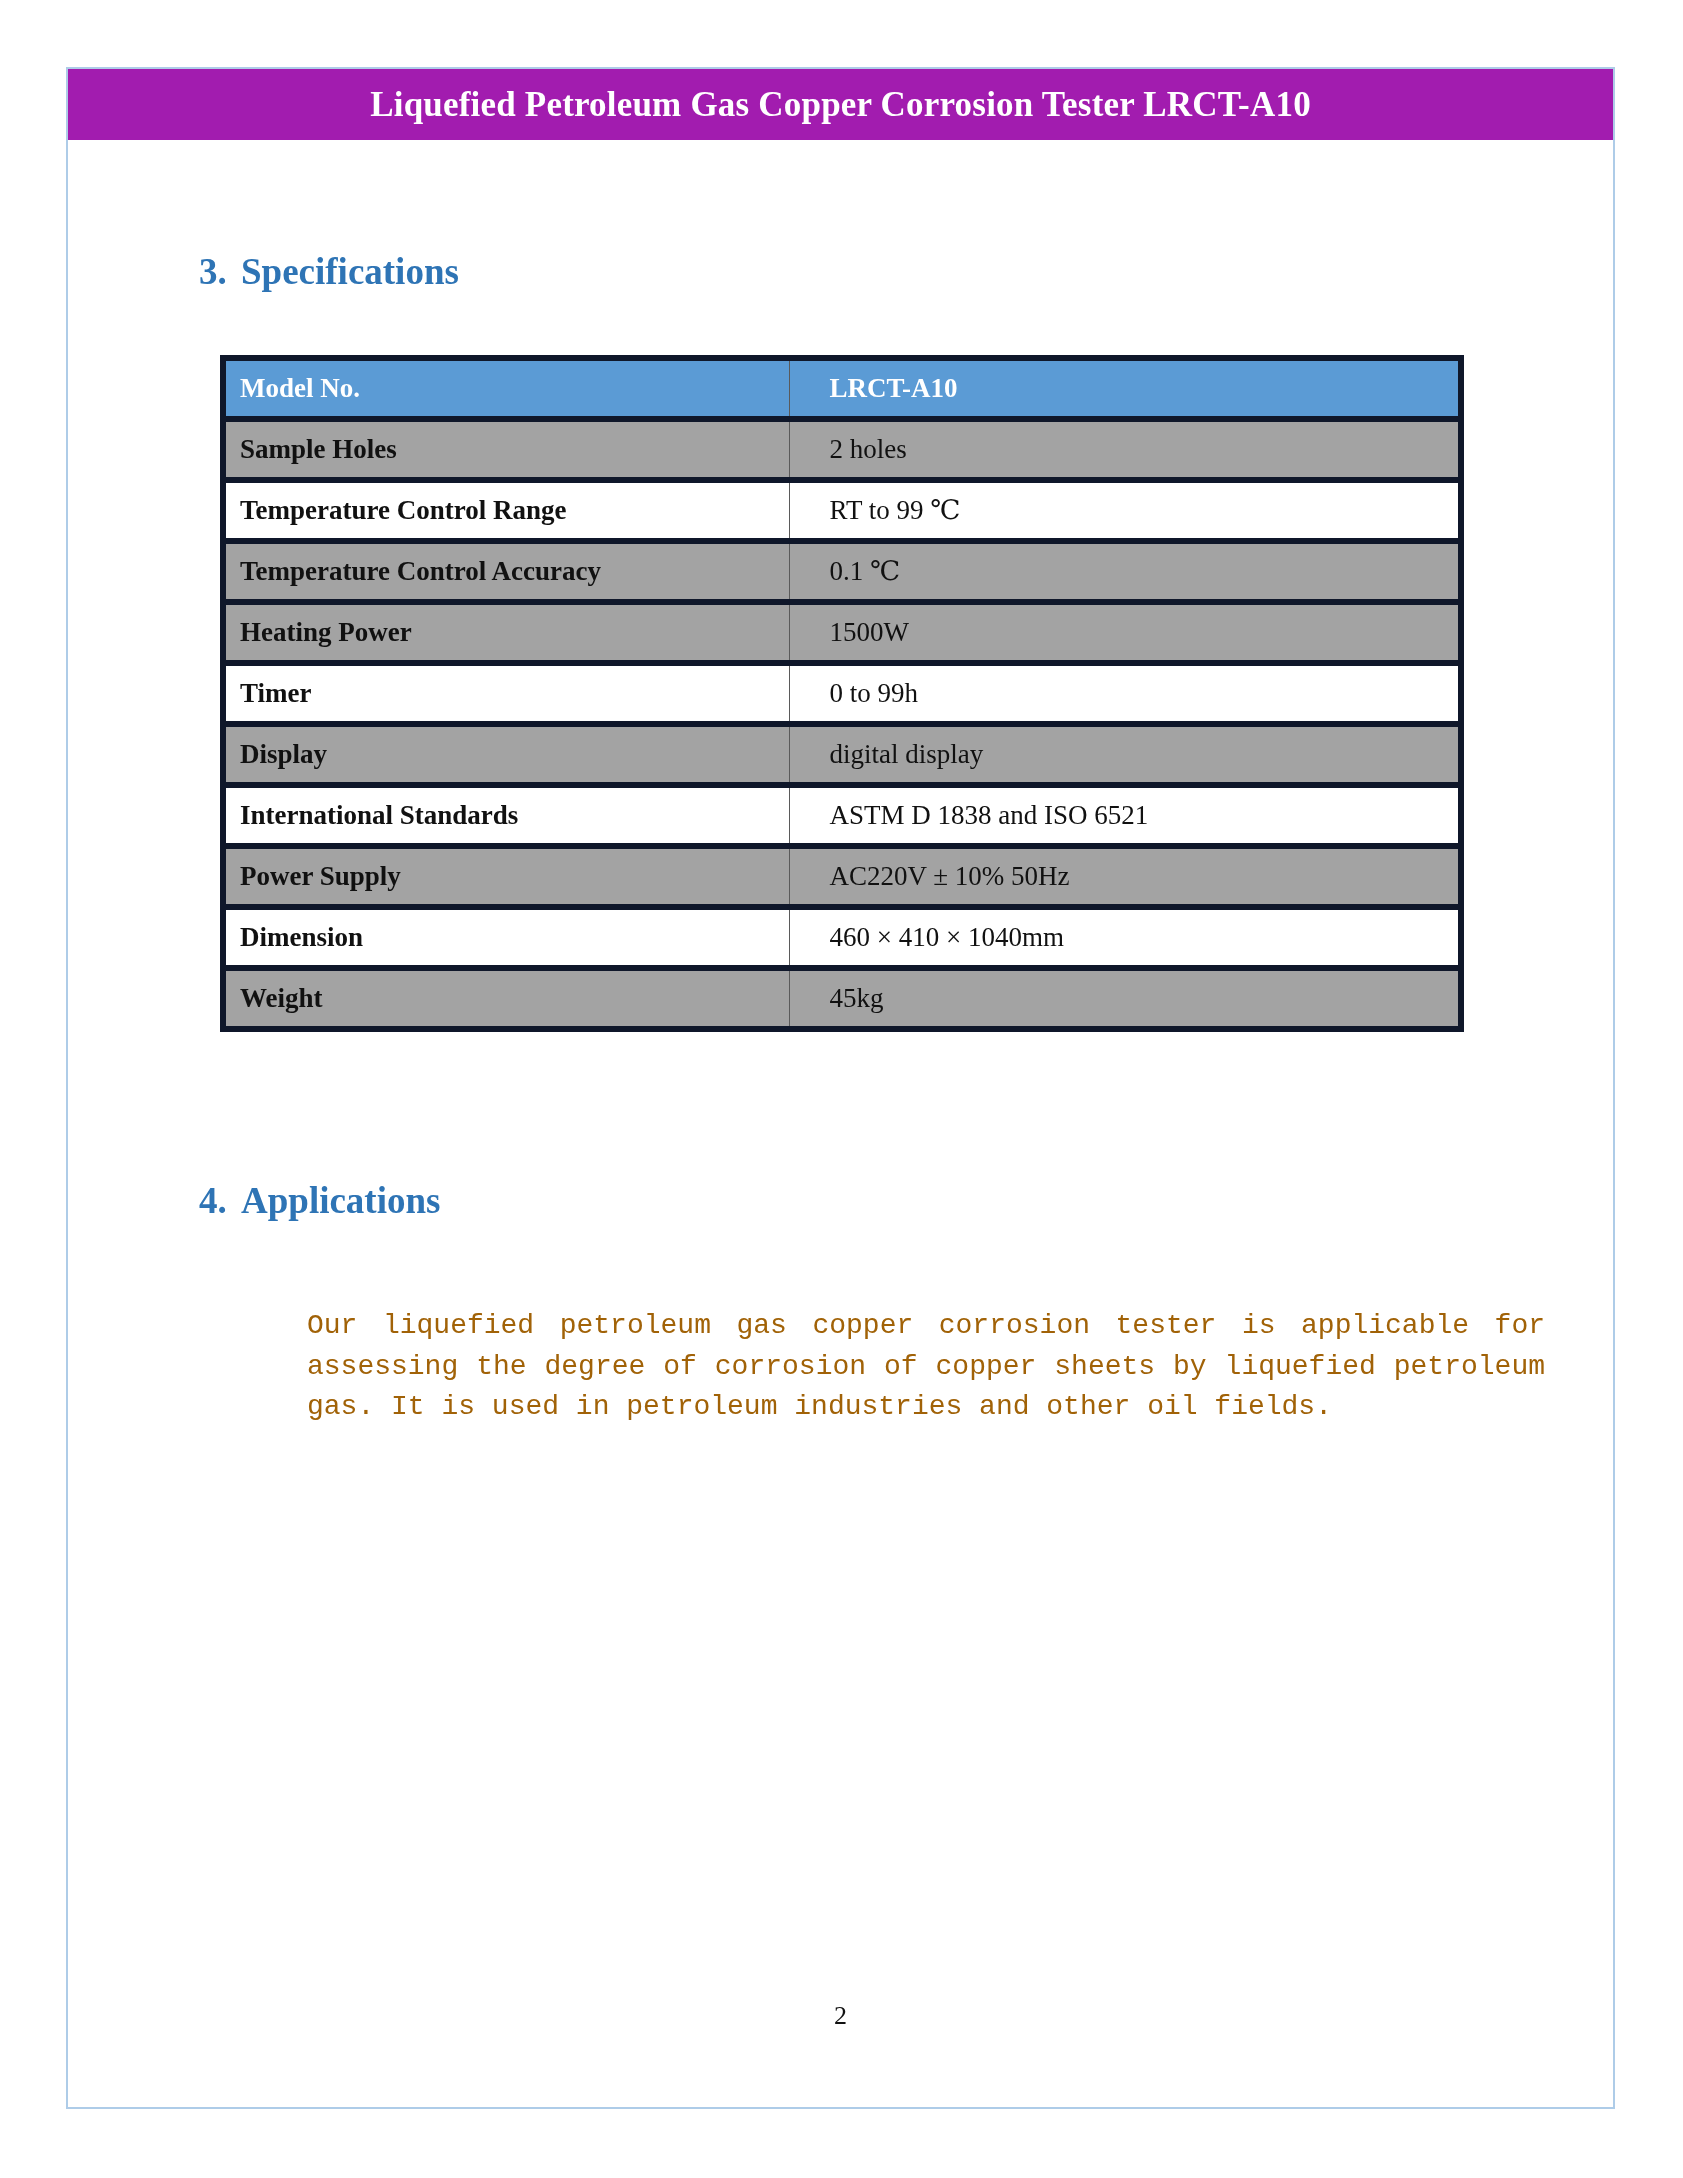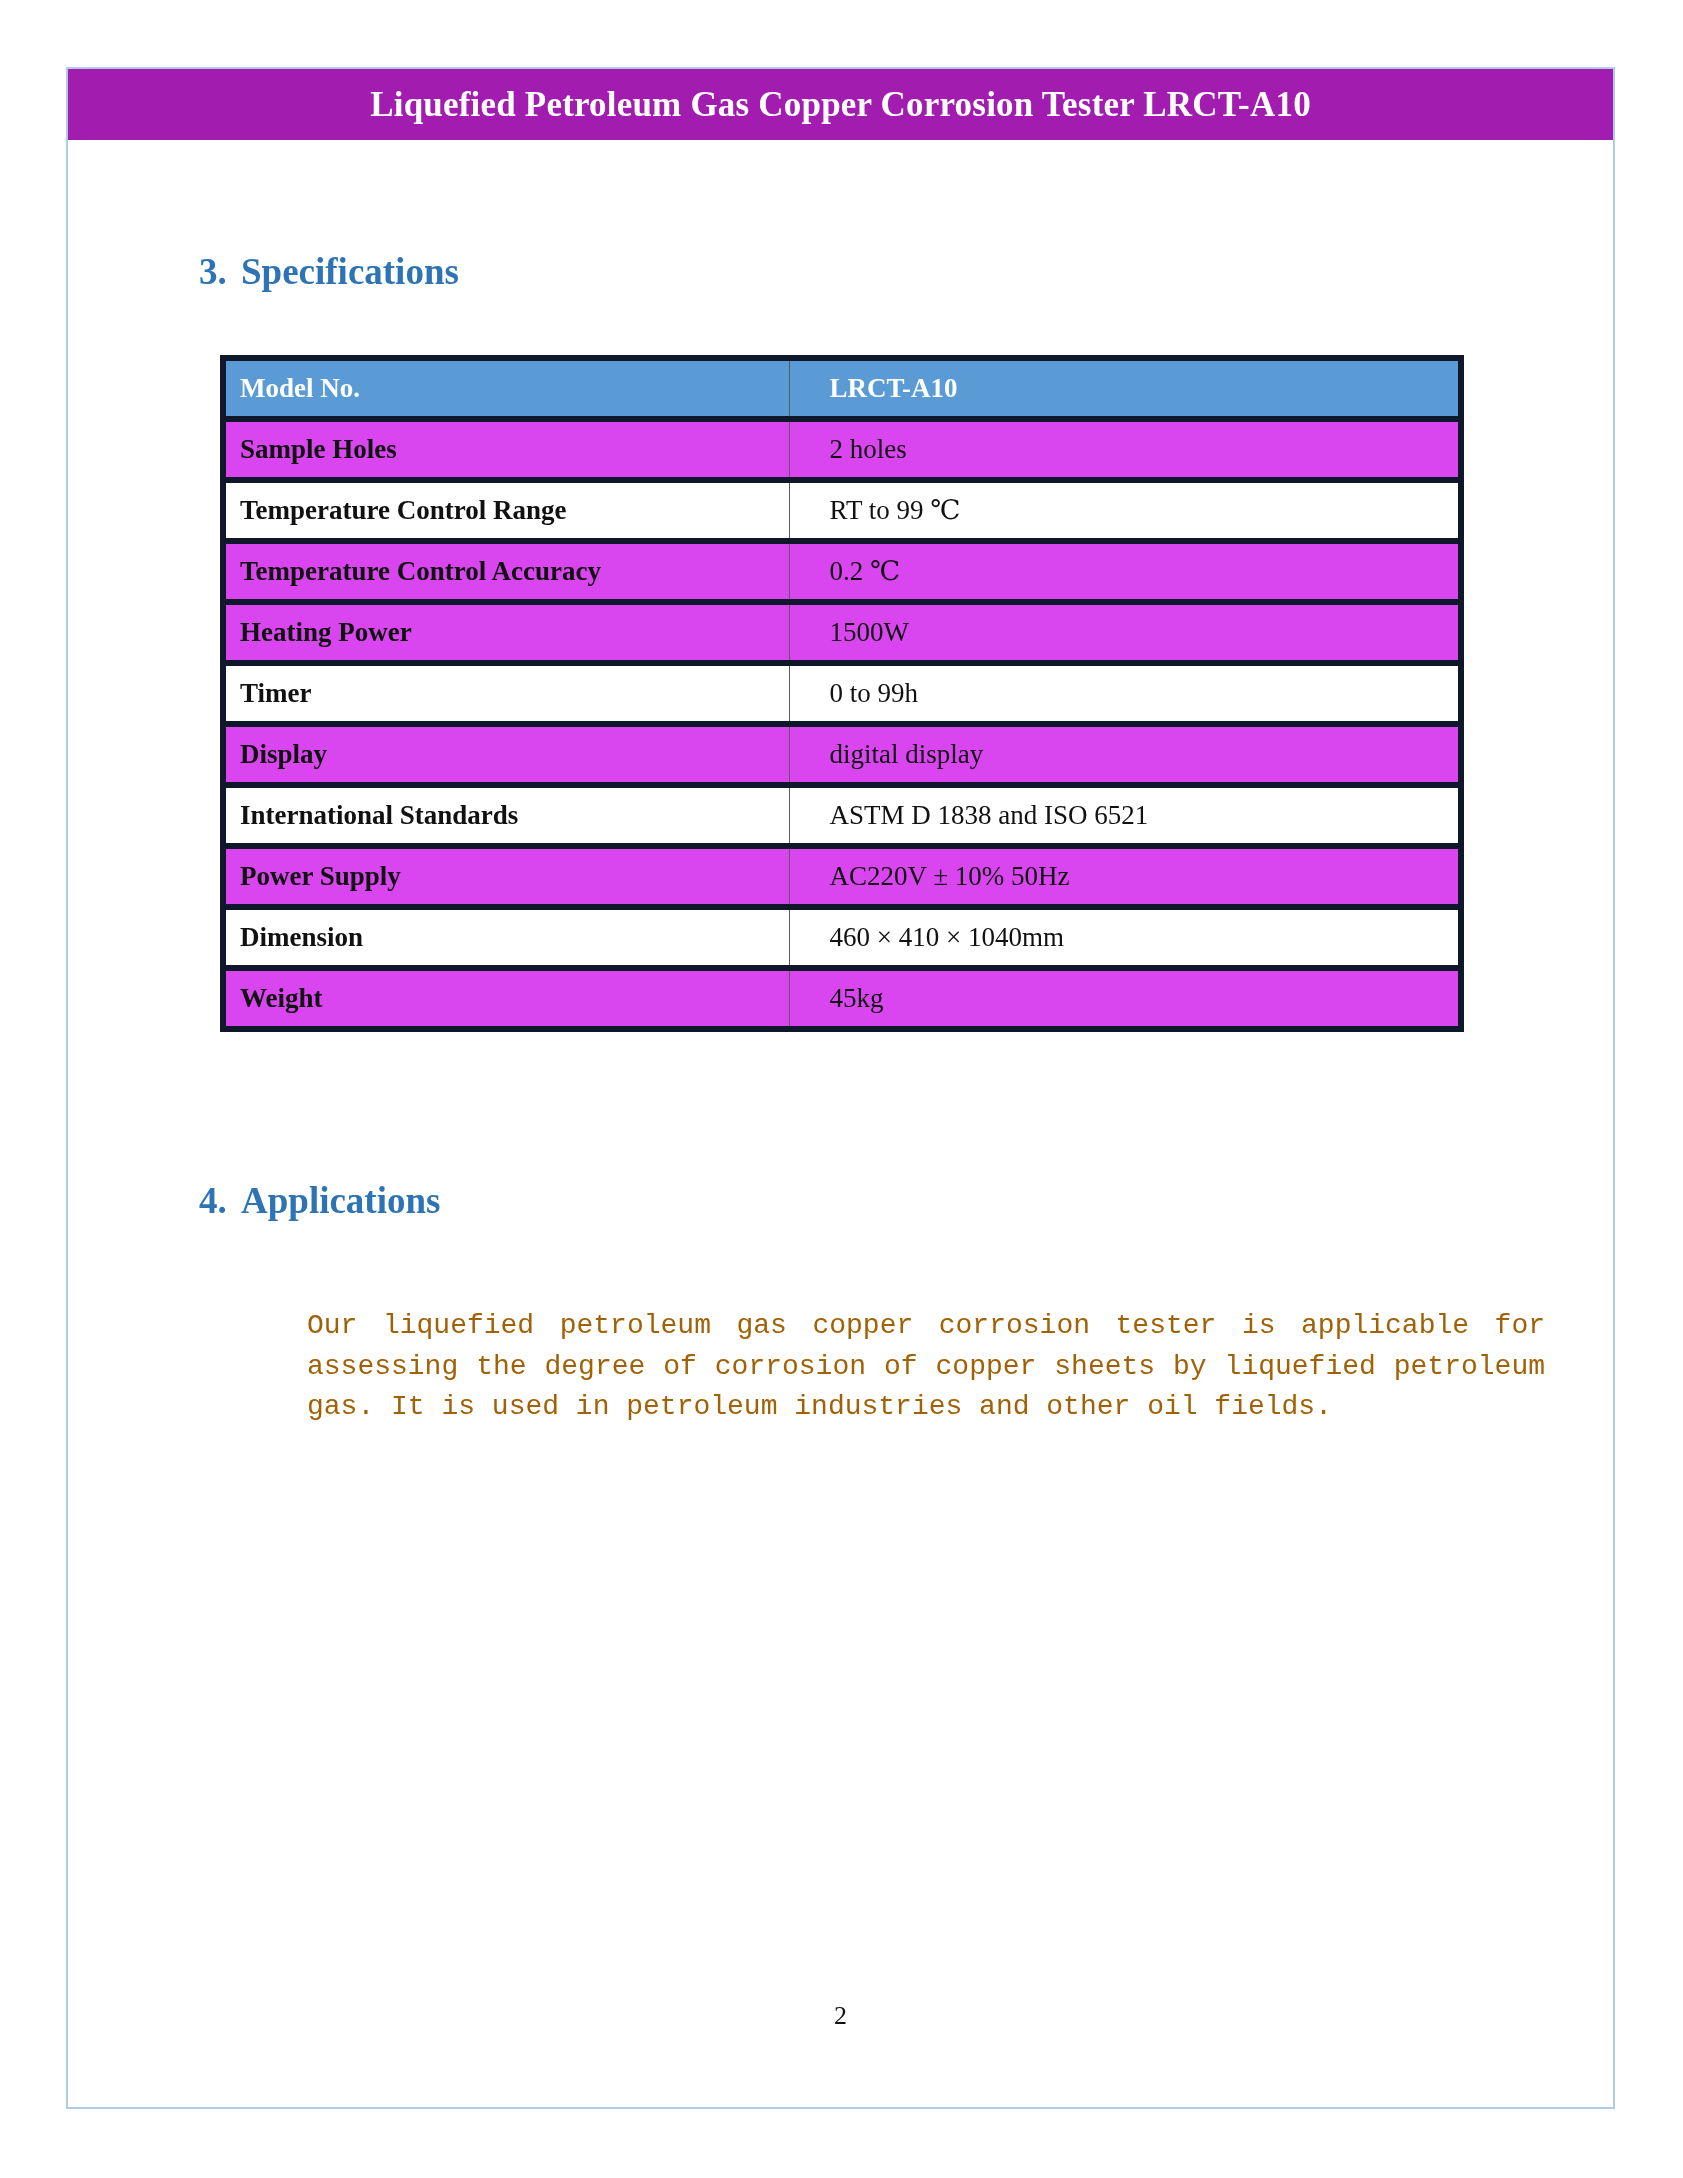--- a/index.html
+++ b/index.html
@@ -99,21 +99,21 @@
   #spec-table col.c-value { width: 672px; }
 
   #spec-table tr.header-row td {
     background: #5B9BD5;
     color: #FFFFFF;
     font-weight: bold;
   }
   #spec-table tr.header-row td.value-cell {
     font-weight: bold;
   }
-  #spec-table tr.tinted td { background: #d946ef; }
+  #spec-table tr.tinted td { background: #a3a3a3; }
   #spec-table tr.plain td  { background: #FFFFFF; }
 
   #spec-table td.label-cell { font-weight: bold; }
   #spec-table td.value-cell { font-weight: normal; }
   
   #spec-table td.label-cell { border-right-width: 1px; border-right-color: #5A5A5A; }
   #spec-table td.value-cell { border-left-width: 1px; border-left-color: #5A5A5A; padding-left: 40px; }
 
   #apps-heading {
     position: absolute;
@@ -174,21 +174,21 @@
       <tr class="tinted">
         <td class="label-cell">Sample Holes</td>
         <td class="value-cell">2 holes</td>
       </tr>
       <tr class="plain">
         <td class="label-cell">Temperature Control Range</td>
         <td class="value-cell">RT to 99 ℃</td>
       </tr>
       <tr class="tinted">
         <td class="label-cell">Temperature Control Accuracy</td>
-        <td class="value-cell">0.2 ℃</td>
+        <td class="value-cell">0.1 ℃</td>
       </tr>
       <tr class="tinted">
         <td class="label-cell">Heating Power</td>
         <td class="value-cell">1500W</td>
       </tr>
       <tr class="plain">
         <td class="label-cell">Timer</td>
         <td class="value-cell">0 to 99h</td>
       </tr>
       <tr class="tinted">

